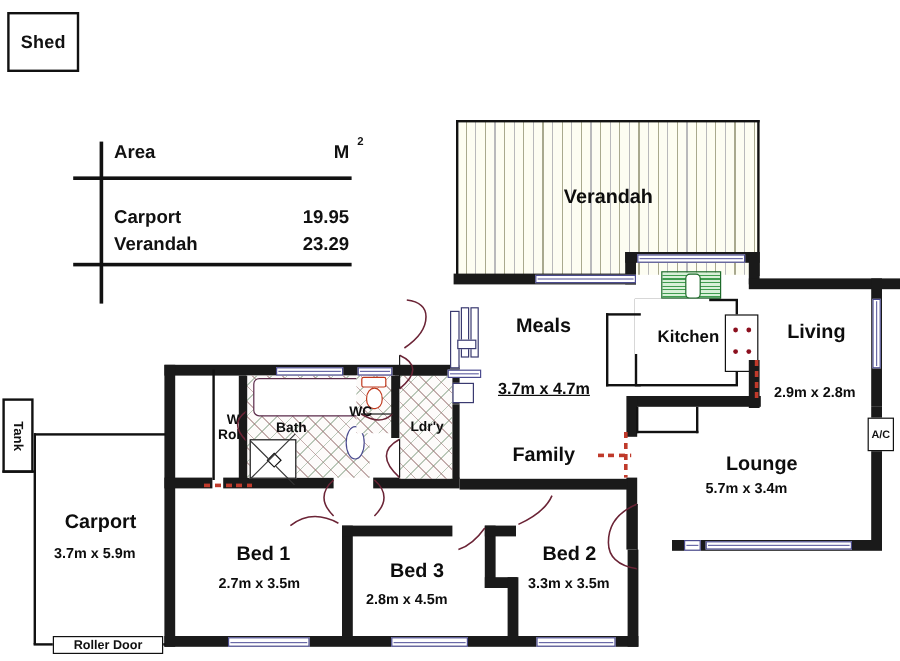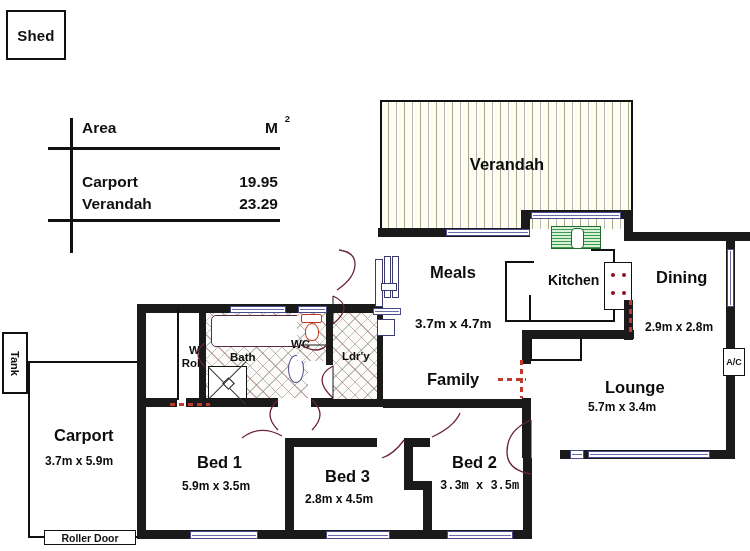--- a/index.html
+++ b/index.html
@@ -25,21 +25,21 @@
     border: 2px solid #111111;
     background: #ffffff;
     display: flex; align-items: center; justify-content: center;
   }
   .shed-box span {
     font-size: 15px; font-weight: bold; color: #111; letter-spacing: .2px;
   }
 
   
   .area-table {
-    left: 40px; top: 118px; width: 240px; height: 135px;
+    left: 53px; top: 118px; width: 240px; height: 135px;
   }
   .area-table .vline {
     position: absolute; left: 30px; top: 0; width: 3px; height: 135px;
     background: #111111;
   }
   .area-table .hline {
     position: absolute; left: 8px; width: 232px; height: 3px; background: #111111;
   }
   .area-table .hline.h1 { top: 29px; }
   .area-table .hline.h2 { top: 101px; }
@@ -283,27 +283,27 @@
   <div class="abs room-outline" style="left:505px; top:261px; width:27px; height:57px; border-right:none;"></div>
   <div class="abs stove" style="left:604px; top:262px; width:28px; height:48px;">
     <div class="burner" style="left:6px; top:10px;"></div>
     <div class="burner" style="left:17px; top:10px;"></div>
     <div class="burner" style="left:6px; top:28px;"></div>
     <div class="burner" style="left:17px; top:28px;"></div>
   </div>
   <div class="abs rlabel med" style="left:548px; top:272px;">Kitchen</div>
 
   <div class="abs rlabel big" style="left:430px; top:263px;">Meals</div>
-  <div class="abs dim big" style="left:415px; top:316px;">3.7m x 4.7m</div>
+  <div class="abs dim big" style="left:415px; top:316px;text-decoration:underline;">3.7m x 4.7m</div>
   <div class="abs rlabel big" style="left:427px; top:370px;">Family</div>
 
   <div class="abs wall" style="left:624px; top:232px; width:126px; height:9px;"></div>
   <div class="abs wall" style="left:726px; top:232px; width:9px; height:107px;"></div>
   <div class="abs wall" style="left:624px; top:300px; width:9px; height:40px;"></div>
-  <div class="abs rlabel big" style="left:656px; top:268px;">Dining</div>
+  <div class="abs rlabel big" style="left:656px; top:268px;">Living</div>
   <div class="abs dim med" style="left:645px; top:289px;margin-top:31px;">2.9m x 2.8m</div>
   <div class="abs win-v" style="left:727px; top:249px; width:7px; height:58px;"></div>
 
   <div class="abs wall" style="left:530px; top:330px; width:104px; height:9px;"></div>
   <div class="abs wall" style="left:522px; top:330px; width:9px; height:34px;"></div>
   <div class="abs room-outline" style="left:530px; top:339px; width:48px; height:20px; border-top:none;"></div>
   <div class="abs wall" style="left:522px; top:398px; width:9px; height:60px;"></div>
   <div class="abs wall" style="left:726px; top:339px; width:9px; height:114px;"></div>
   <div class="abs wall" style="left:560px; top:450px; width:175px; height:9px;"></div>
   <div class="abs ac-box" style="left:723px; top:348px; width:22px; height:28px;">A/C</div>
@@ -367,27 +367,27 @@
 
   <div class="abs wall" style="left:285px; top:438px; width:9px; height:93px;"></div>
   <div class="abs wall" style="left:285px; top:438px; width:92px; height:9px;"></div>
 
   <div class="abs wall" style="left:404px; top:438px; width:9px; height:52px;"></div>
   <div class="abs wall" style="left:404px; top:481px; width:27px; height:9px;"></div>
   <div class="abs wall" style="left:423px; top:481px; width:9px; height:54px;"></div>
   <div class="abs wall" style="left:404px; top:438px; width:26px; height:9px;"></div>
 
   <div class="abs rlabel big" style="left:197px; top:453px;">Bed 1</div>
-  <div class="abs dim med" style="left:182px; top:479px;">5.9m x 3.5m</div>
+  <div class="abs dim med" style="left:182px; top:479px;">2.7m x 3.5m</div>
 
   <div class="abs rlabel big" style="left:325px; top:467px;">Bed 3</div>
   <div class="abs dim med" style="left:305px; top:492px;">2.8m x 4.5m</div>
 
   <div class="abs rlabel big" style="left:452px; top:453px;">Bed 2</div>
-  <div class="abs dim med" style="left:440px; top:479px;font-family:Liberation Mono, monospace;">3.3m x 3.5m</div>
+  <div class="abs dim med" style="left:440px; top:479px;">3.3m x 3.5m</div>
 
   <div class="abs win-h" style="left:190px; top:531px; width:68px; height:8px;"></div>
   <div class="abs win-h" style="left:326px; top:531px; width:64px; height:8px;"></div>
   <div class="abs win-h" style="left:447px; top:531px; width:66px; height:8px;"></div>
 
   <div class="abs thinline" style="left:28px; top:361px; width:1.5px; height:176px;"></div>
   <div class="abs thinline" style="left:28px; top:536px; width:110px; height:1.5px;"></div>
   <div class="abs thinline" style="left:28px; top:361px; width:110px; height:1.5px;"></div>
   <div class="abs rlabel big" style="left:54px; top:426px;">Carport</div>
   <div class="abs dim med" style="left:45px; top:454px;text-align:right;">3.7m x 5.9m</div>

